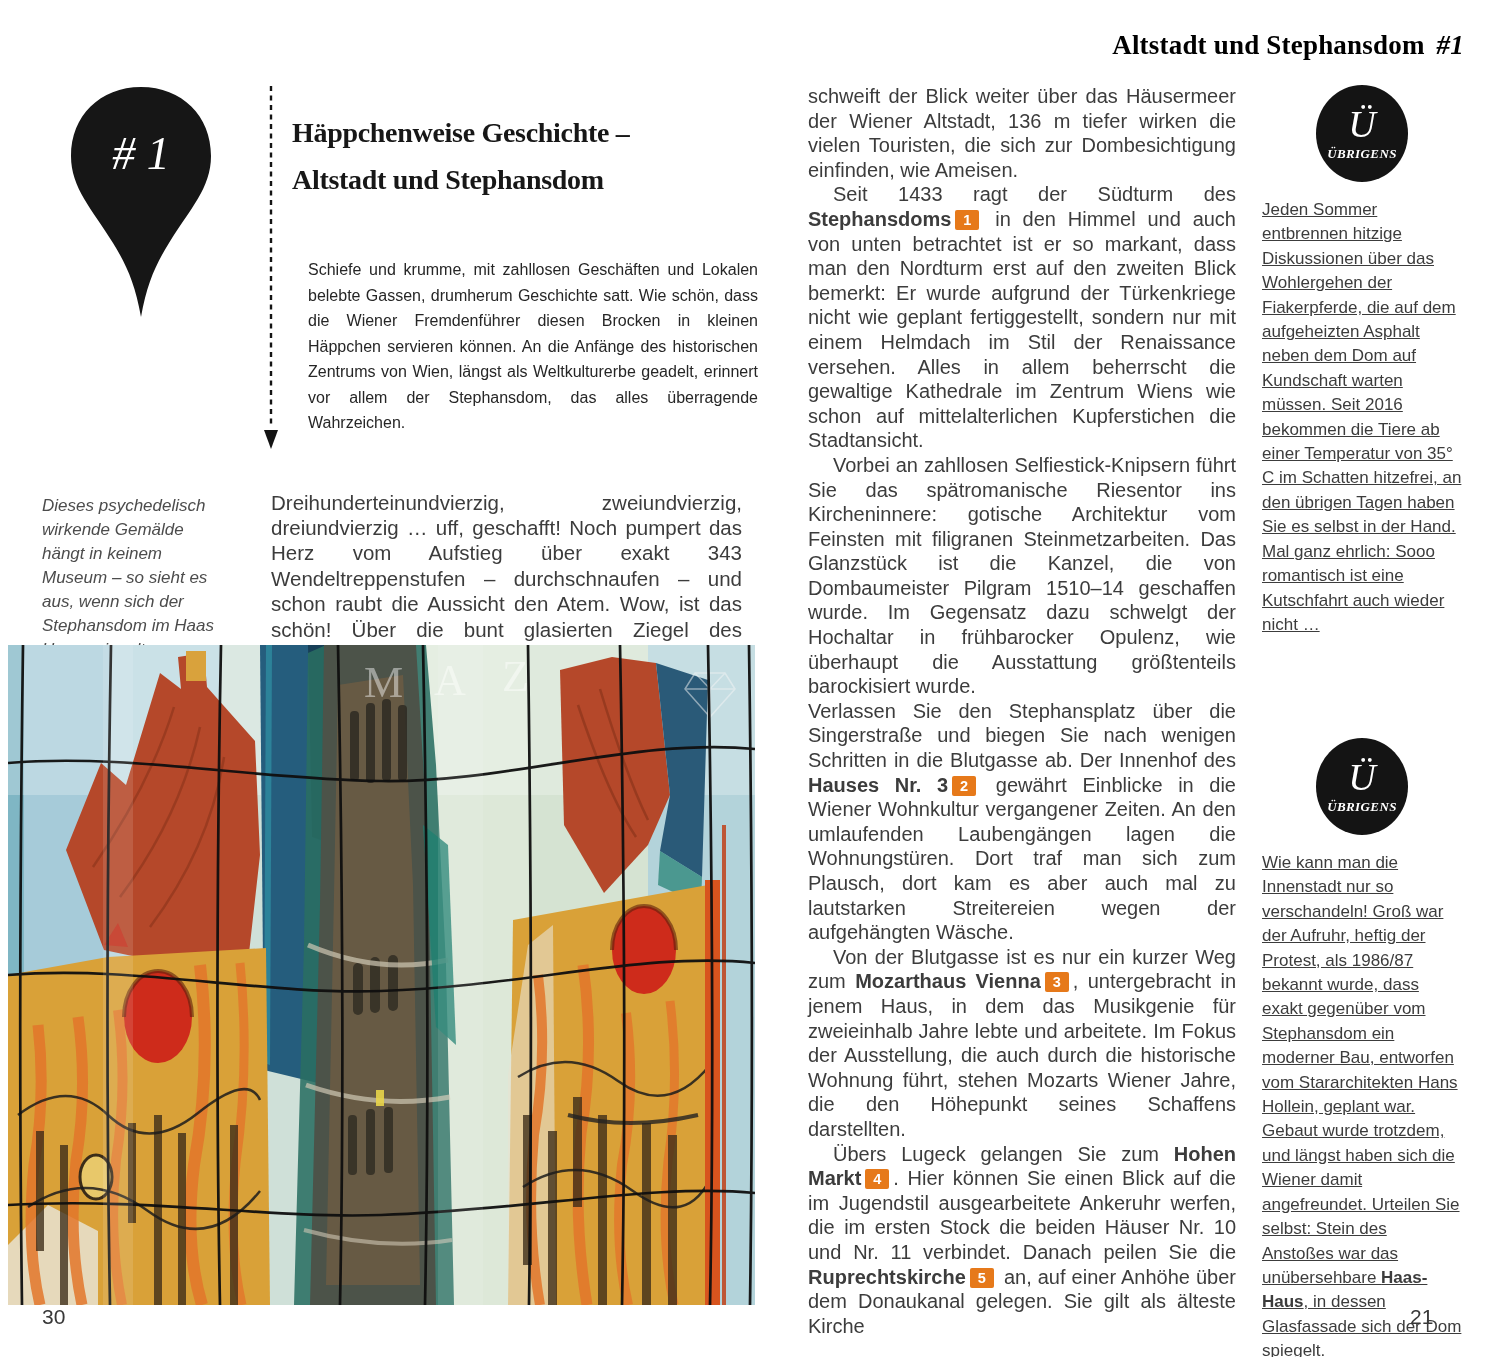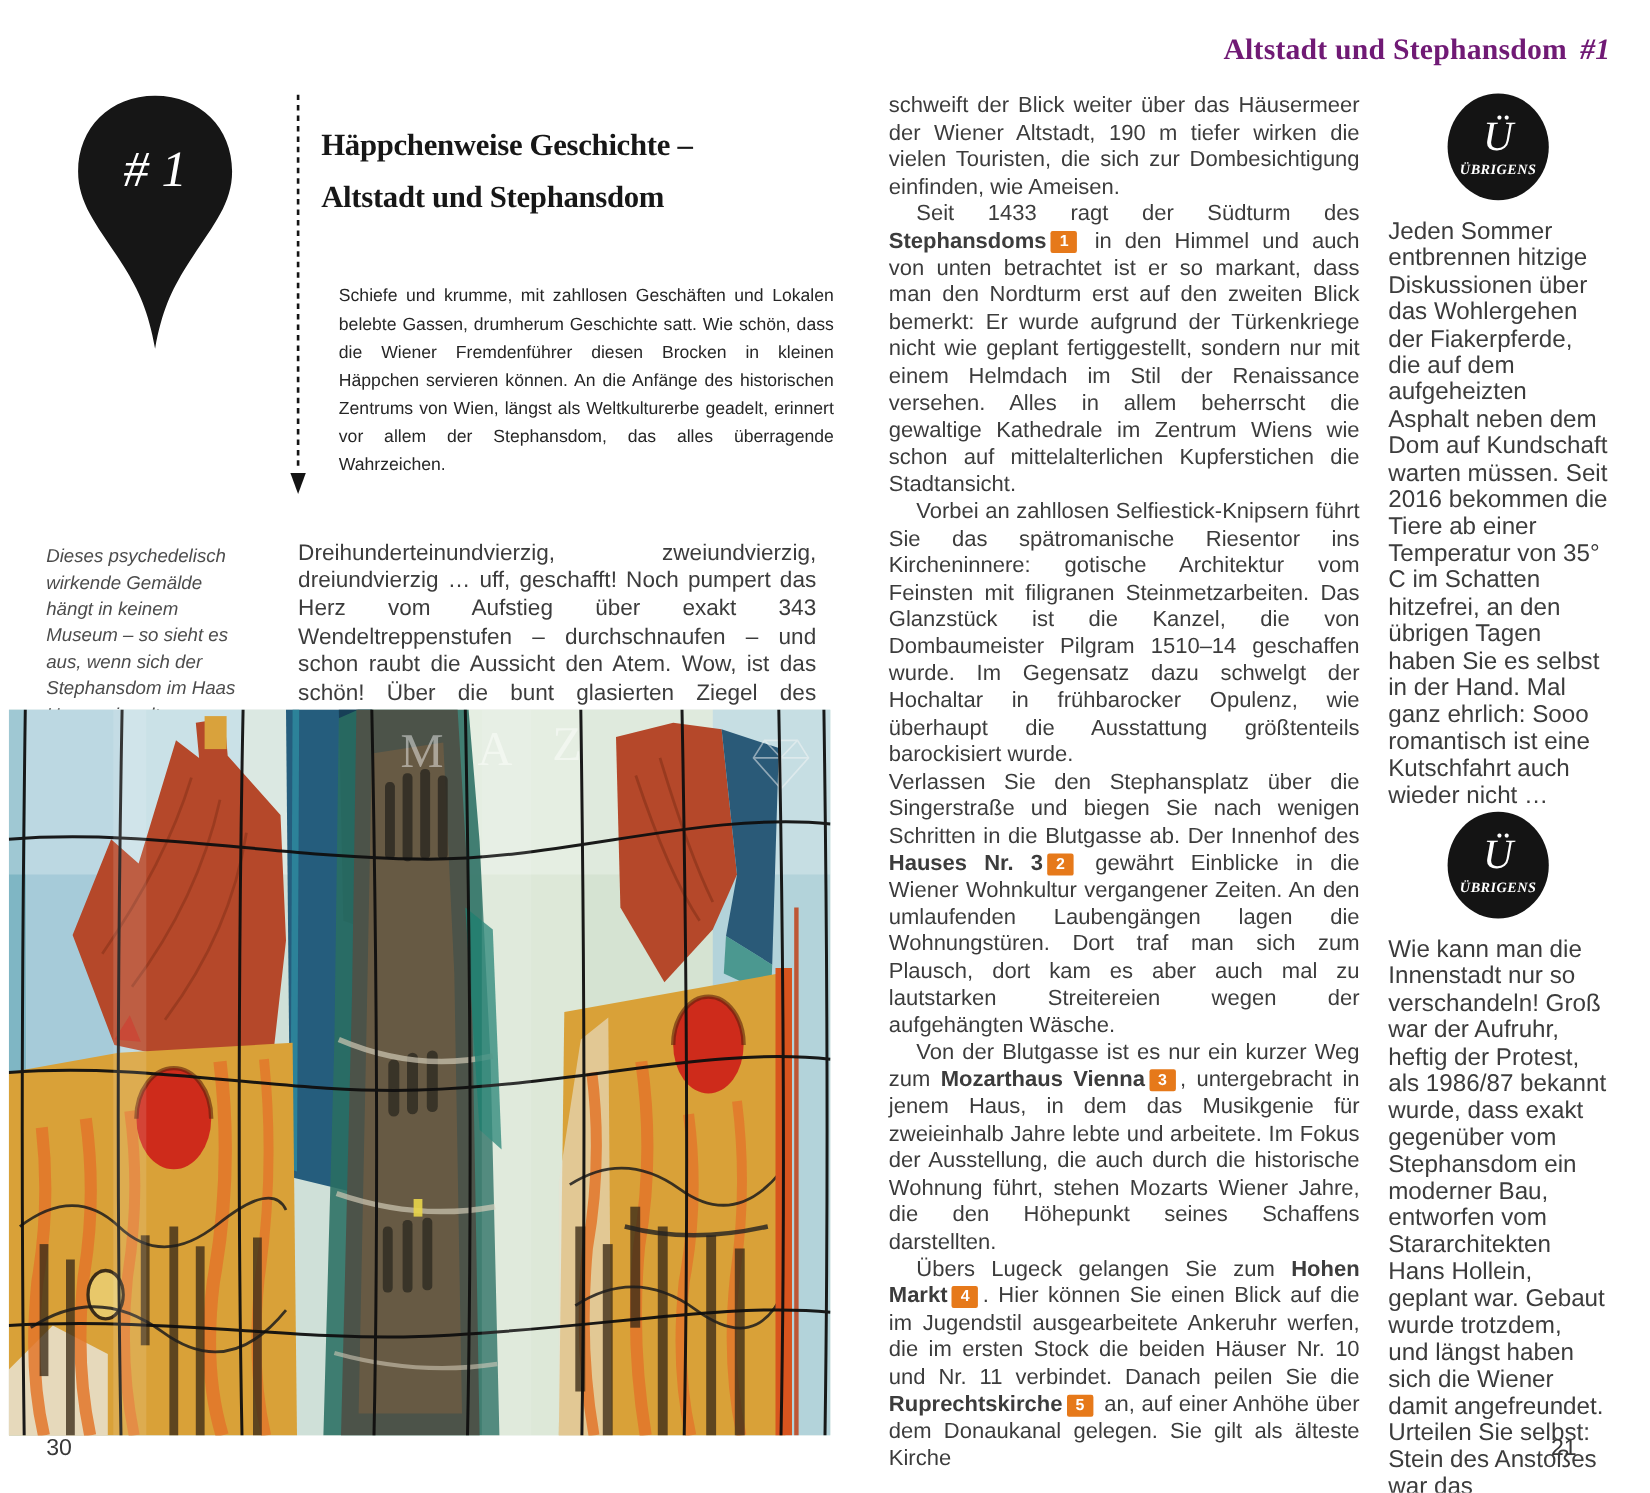--- a/index.html
+++ b/index.html
@@ -6,21 +6,21 @@
   body{
     width:1500px;height:1357px;position:relative;overflow:hidden;
     background:#ffffff;color:#3e3e3e;
     font-family:"Liberation Sans",sans-serif;
     --accent:#e6791a;
   }
   
   .running-head{
     position:absolute;top:30px;right:36px;
     font-family:"Liberation Serif",serif;font-weight:bold;
-    font-size:27px;color:#701a75;letter-spacing:.2px;white-space:nowrap;
+    font-size:27px;color:#000000;letter-spacing:.2px;white-space:nowrap;
   }
   .running-head .num{font-style:italic;margin-left:12px;}
   
   .pin-svg{position:absolute;left:66px;top:85px;width:150px;height:235px;}
   .dash-arrow{position:absolute;left:262px;top:86px;width:18px;height:365px;}
   .chapter-title{
     position:absolute;left:292px;top:90px;width:412px;
     font-family:"Liberation Serif",serif;font-size:28px;line-height:47px;
     color:#171717;letter-spacing:-.3px;
   }
@@ -66,21 +66,21 @@
   #sidebar-1{top:85px;}
   #sidebar-2{top:738px;}
   .badge-circle{
     width:92px;height:97px;background:#141414;border-radius:50%;
     margin:0 auto 16px auto;display:flex;flex-direction:column;
     align-items:center;justify-content:center;color:#ffffff;
     font-family:"Liberation Serif",serif;
   }
   .badge-circle .u{font-size:38px;font-style:italic;line-height:1.05;}
   .badge-circle .lbl{font-size:13px;font-style:italic;font-weight:bold;letter-spacing:.4px;margin-top:1px;}
-  .sb-text{font-size:22px;line-height:24.4px;color:#3c3c3c;}
+  .sb-text{font-size:17px;line-height:24.4px;color:#3c3c3c;text-decoration:underline;}
 </style>
 </head>
 <body style="--accent: #e6791a;">
 
 <div class="running-head">
   <span>Altstadt und Stephansdom</span><span class="num">#1</span>
 </div>
 
 <svg class="pin-svg" viewBox="0 0 150 235">
   <path fill="#161616" d="M75,2 C34,2 5,31 5,71 C5,103 26,124 47,158 C60,179 69,198 75,232 C81,198 90,179 103,158 C124,124 145,103 145,71 C145,31 116,2 75,2 Z"></path>
@@ -227,21 +227,21 @@
 
   <rect x="95" y="0" width="30" height="660" fill="#ffffff" opacity="0.12"></rect>
   <rect x="430" y="0" width="45" height="660" fill="#ffffff" opacity="0.10"></rect>
 </svg>
 </div>
 
 <div class="pagenum" id="pn-left">30</div>
 
 <div class="main-col">
   <div>
-      <p class=""><span>schweift der Blick weiter über das Häusermeer der Wiener Altstadt, 190 m tiefer wirken die vielen Touristen, die sich zur Dombesichtigung einfinden, wie Ameisen.</span></p>
+      <p class=""><span>schweift der Blick weiter über das Häusermeer der Wiener Altstadt, 136 m tiefer wirken die vielen Touristen, die sich zur Dombesichtigung einfinden, wie Ameisen.</span></p>
       <p class="indent"><span>Seit 1433 ragt der Südturm des </span><b class="seg">Stephansdoms</b><span class="num-badge">1</span><span> in den Himmel und auch von unten betrachtet ist er so markant, dass man den Nordturm erst auf den zweiten Blick bemerkt: Er wurde aufgrund der Türkenkriege nicht wie geplant fertiggestellt, sondern nur mit einem Helmdach im Stil der Renaissance versehen. Alles in allem beherrscht die gewaltige Kathedrale im Zentrum Wiens wie schon auf mittelalterlichen Kupferstichen die Stadtansicht.</span></p>
       <p class="indent"><span>Vorbei an zahllosen Selfiestick-Knipsern führt Sie das spätromanische Riesentor ins Kircheninnere: gotische Architektur vom Feinsten mit filigranen Steinmetzarbeiten. Das Glanzstück ist die Kanzel, die von Dombaumeister Pilgram 1510–14 geschaffen wurde. Im Gegensatz dazu schwelgt der Hochaltar in frühbarocker Opulenz, wie überhaupt die Ausstattung größtenteils barockisiert wurde.</span></p>
     </div>
   <div>
       <p class=""><span>Verlassen Sie den Stephansplatz über die Singerstraße und biegen Sie nach wenigen Schritten in die Blutgasse ab. Der Innenhof des </span><b class="seg">Hauses Nr. 3</b><span class="num-badge">2</span><span> gewährt Einblicke in die Wiener Wohnkultur vergangener Zeiten. An den umlaufenden Laubengängen lagen die Wohnungstüren. Dort traf man sich zum Plausch, dort kam es aber auch mal zu lautstarken Streitereien wegen der aufgehängten Wäsche.</span></p>
       <p class="indent"><span>Von der Blutgasse ist es nur ein kurzer Weg zum </span><b class="seg">Mozarthaus Vienna</b><span class="num-badge">3</span><span>, untergebracht in jenem Haus, in dem das Musikgenie für zweieinhalb Jahre lebte und arbeitete. Im Fokus der Ausstellung, die auch durch die historische Wohnung führt, stehen Mozarts Wiener Jahre, die den Höhepunkt seines Schaffens darstellten.</span></p>
       <p class="indent"><span>Übers Lugeck gelangen Sie zum </span><b class="seg">Hohen Markt</b><span class="num-badge">4</span><span>. Hier können Sie einen Blick auf die im Jugendstil ausgearbeitete Ankeruhr werfen, die im ersten Stock die beiden Häuser Nr. 10 und Nr. 11 verbindet. Danach peilen Sie die </span><b class="seg">Ruprechtskirche</b><span class="num-badge">5</span><span> an, auf einer Anhöhe über dem Donaukanal gelegen. Sie gilt als älteste Kirche</span></p>
     </div>
 </div>
 

